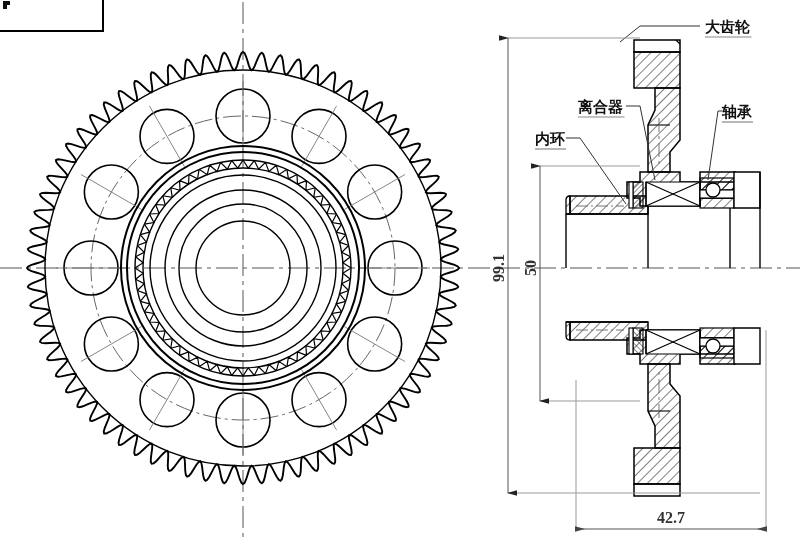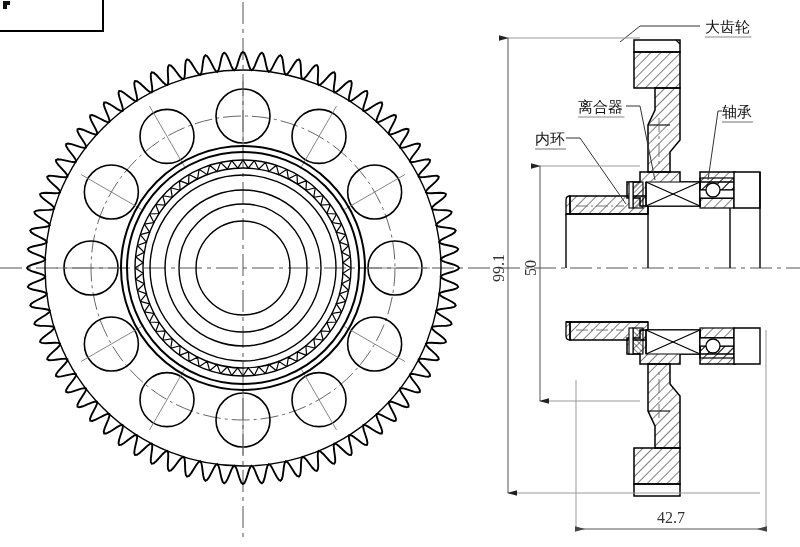--- a/index.html
+++ b/index.html
@@ -1,19 +1,19 @@
 <!DOCTYPE html>
 <html><head>
 <meta charset="utf-8">
 <title>Technical Drawing</title>
 <style>
   html,body{margin:0;padding:0;background:#fff;}
   body{width:800px;height:547px;overflow:hidden;
        font-family:"Liberation Serif", serif;}
-  #stage{position:relative;width:800px;height:547px;background:#ffffff;}
+  #stage{position:relative;width:800px;height:547px;background:#ffffff;font-weight:bold;}
   svg{display:block;}
   .lbl{font-family:"Liberation Sans", sans-serif;font-size:15px;fill:#111;}
   .dim{font-family:"Liberation Serif", serif;font-size:16px;fill:#333;}
 </style>
 </head>
 <body>
 
 <div id="stage">
 
 <svg id="sheet" width="800" height="547" viewBox="0 0 800 547">

